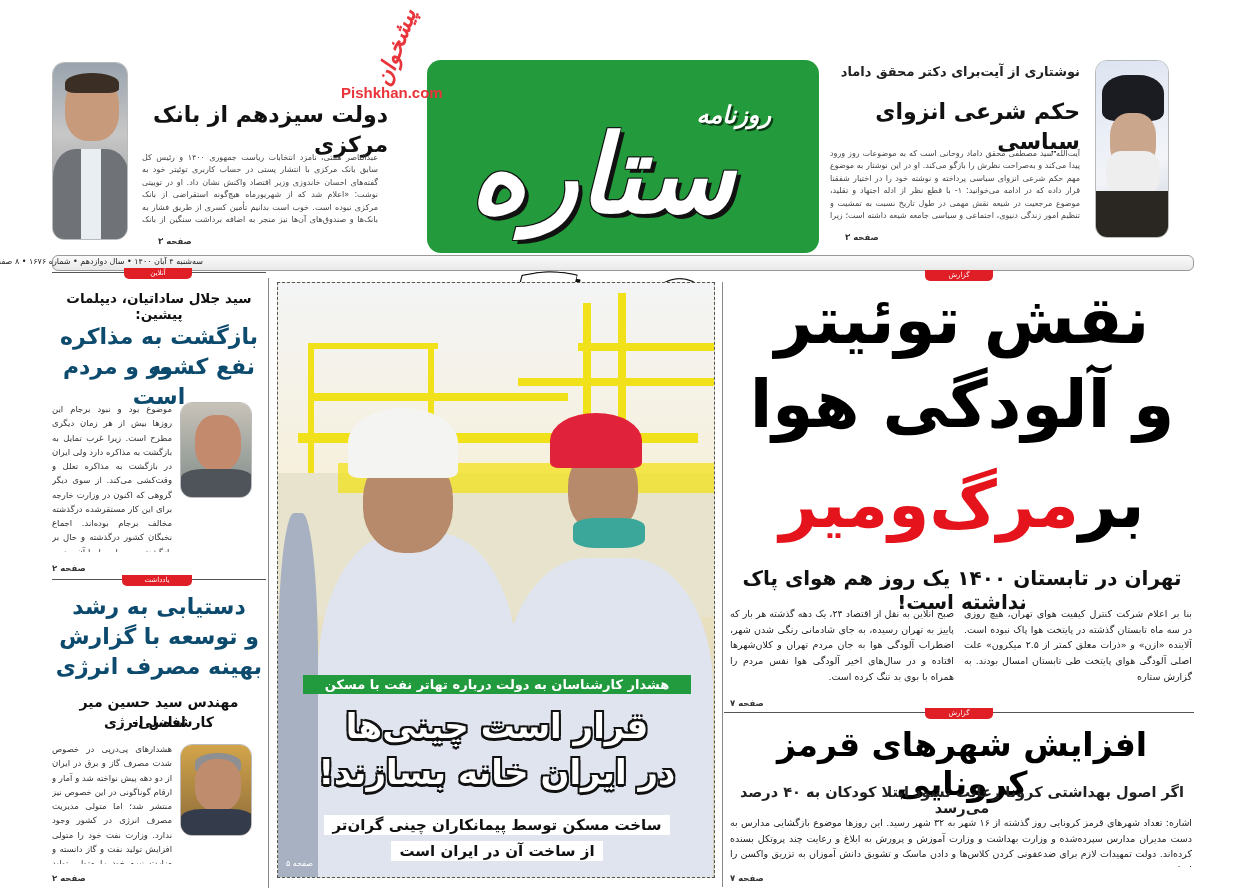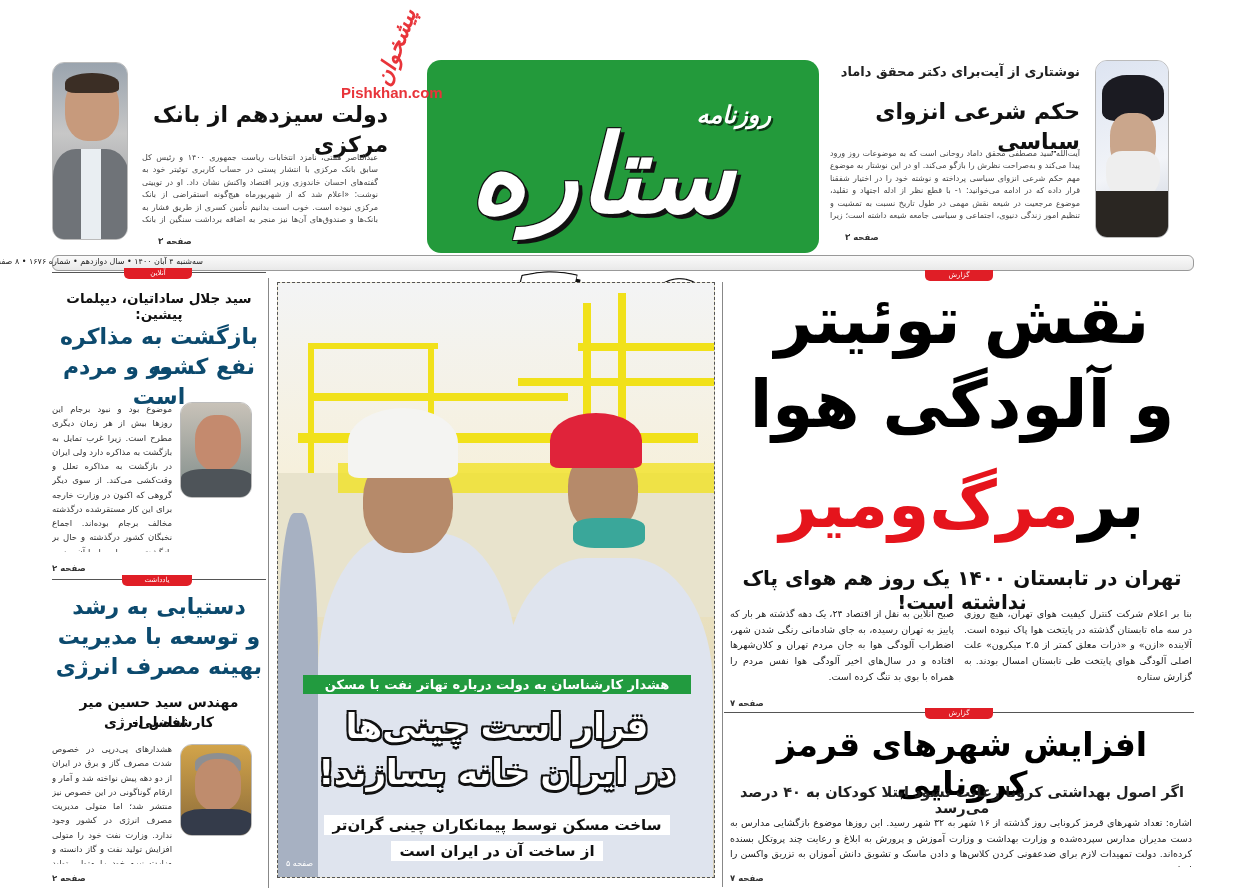--- a/index.html
+++ b/index.html
@@ -176,21 +176,21 @@
   <div class="portrait" style="background:linear-gradient(180deg,#c8c2b8,#7f8c8a);"></div>
   <div class="abs" style="left:14px;top:12px;width:46px;height:56px;background:#c48a6e;border-radius:42%;"></div>
   <div class="abs" style="left:0;top:66px;width:72px;height:30px;background:#4e5459;border-radius:30% 30% 0 0;"></div>
 </div>
 <div class="abs left-body" style="left:52px;top:402px;width:120px;height:150px;overflow:hidden;">موضوع بود و نبود برجام این روزها بیش از هر زمان دیگری مطرح است. زیرا غرب تمایل به بازگشت به مذاکره دارد ولی ایران در بازگشت به مذاکره تعلل و وقت‌کشی می‌کند. از سوی دیگر گروهی که اکنون در وزارت خارجه برای این کار مستقرشده درگذشته مخالف برجام بوده‌اند. اجماع نخبگان کشور درگذشته و حال بر بازگشت به برجام و احیا آن بوده و هست. در این ارتباط سید جمال ساداتیان سفیر پیشین ایران در انگلستان نظرات خود را با جماران در میان...</div>
 <div class="abs page-ref" style="left:52px;top:563px;">صفحه ۲</div>
 
 <div class="abs rule" style="left:52px;top:579px;width:214px;"></div>
 <div class="abs ribbon" style="left:122px;top:575px;width:70px;">یادداشت</div>
 <div class="abs left-headline" style="left:52px;top:592px;width:214px;">دستیابی به رشد</div>
-<div class="abs left-headline" style="left:52px;top:622px;width:214px;">و توسعه با مدیریت</div>
+<div class="abs left-headline" style="left:52px;top:622px;width:214px;">و توسعه با گزارش</div>
 <div class="abs left-headline" style="left:52px;top:652px;width:214px;">بهینه مصرف انرژی</div>
 <div class="abs left-sub" style="left:52px;top:692px;width:214px;">مهندس سید حسین میر افضلی-</div>
 <div class="abs left-sub" style="left:52px;top:712px;width:214px;">کارشناس انرژی</div>
 
 <div class="abs photo-frame" style="left:180px;top:744px;width:72px;height:92px;">
   <div class="portrait" style="background:linear-gradient(180deg,#d2a44a,#8a6a3a);"></div>
   <div class="abs" style="left:14px;top:8px;width:46px;height:20px;background:#8d8f92;border-radius:50% 50% 20% 20%;"></div>
   <div class="abs" style="left:14px;top:14px;width:46px;height:52px;background:#bf8c6d;border-radius:42%;"></div>
   <div class="abs" style="left:0;top:64px;width:72px;height:28px;background:#343b4a;border-radius:30% 30% 0 0;"></div>
 </div>

